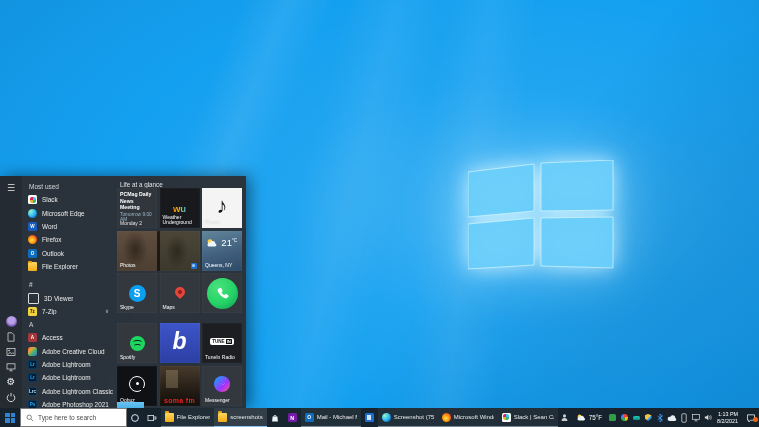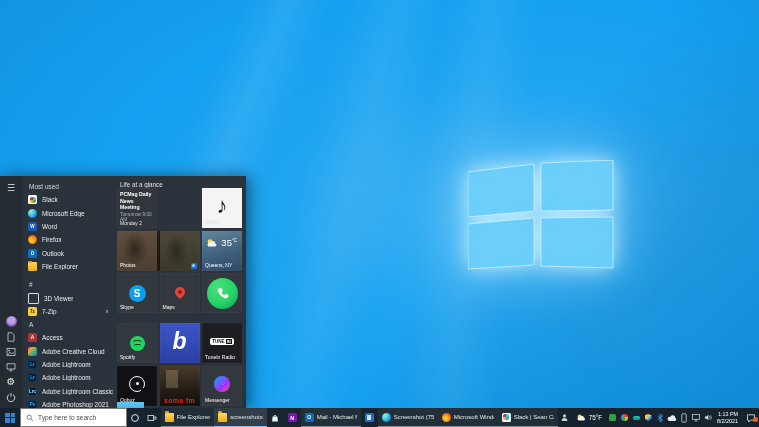--- a/index.html
+++ b/index.html
@@ -276,39 +276,45 @@
 
   <div class="tilearea">
     <div class="tgheader">Life at a glance</div>
 
     <div class="tile t-cal" style="left:2px;top:12px;">
       <div class="ct">PCMag Daily News Meeting</div>
       <div class="cs">Tomorrow 9:00 AM</div>
       <div class="cd">Monday 2</div>
     </div>
 
+    <div class="tile t-wu" style="left:44.5px;top:12px;">
+      <div class="tcenter">
+          <span class="wu-logo">wu</span>
+        </div>
+      <div class="tlabel">Weather Underground</div>
+    </div>
 
     <div class="tile t-music" style="left:87px;top:12px;">
       <div class="tcenter">
           <span class="note">♪</span>
         </div>
       <div class="tlabel">iTunes</div>
     </div>
 
     <div class="tile t-photos" style="left:2px;top:54.5px;">
       <div class="tlabel">Photos</div>
       <span class="photos-ic"></span>
     </div>
 
     <div class="tile t-weather" style="left:87px;top:54.5px;">
       <svg class="wx-ic" width="13" height="10" viewBox="0 0 13 10">
         <circle cx="4" cy="3.6" r="2.4" fill="#ffd34d"></circle>
         <path d="M3.5 8.6a2 2 0 1 1 .7-3.9A2.7 2.7 0 0 1 9.4 5.4a1.7 1.7 0 0 1-.3 3.2z" fill="#eef6fd"></path>
       </svg>
-      <div class="wx-temp"><span>35</span><sup>°C</sup></div>
+      <div class="wx-temp"><span>21</span><sup>°C</sup></div>
       <div class="tlabel">Queens, NY</div>
     </div>
 
     <div class="tile" style="left:2px;top:97px;">
       <div class="tcenter t-skype">
           <span class="skycirc">S</span>
         </div>
       <div class="tlabel">Skype</div>
     </div>
 

